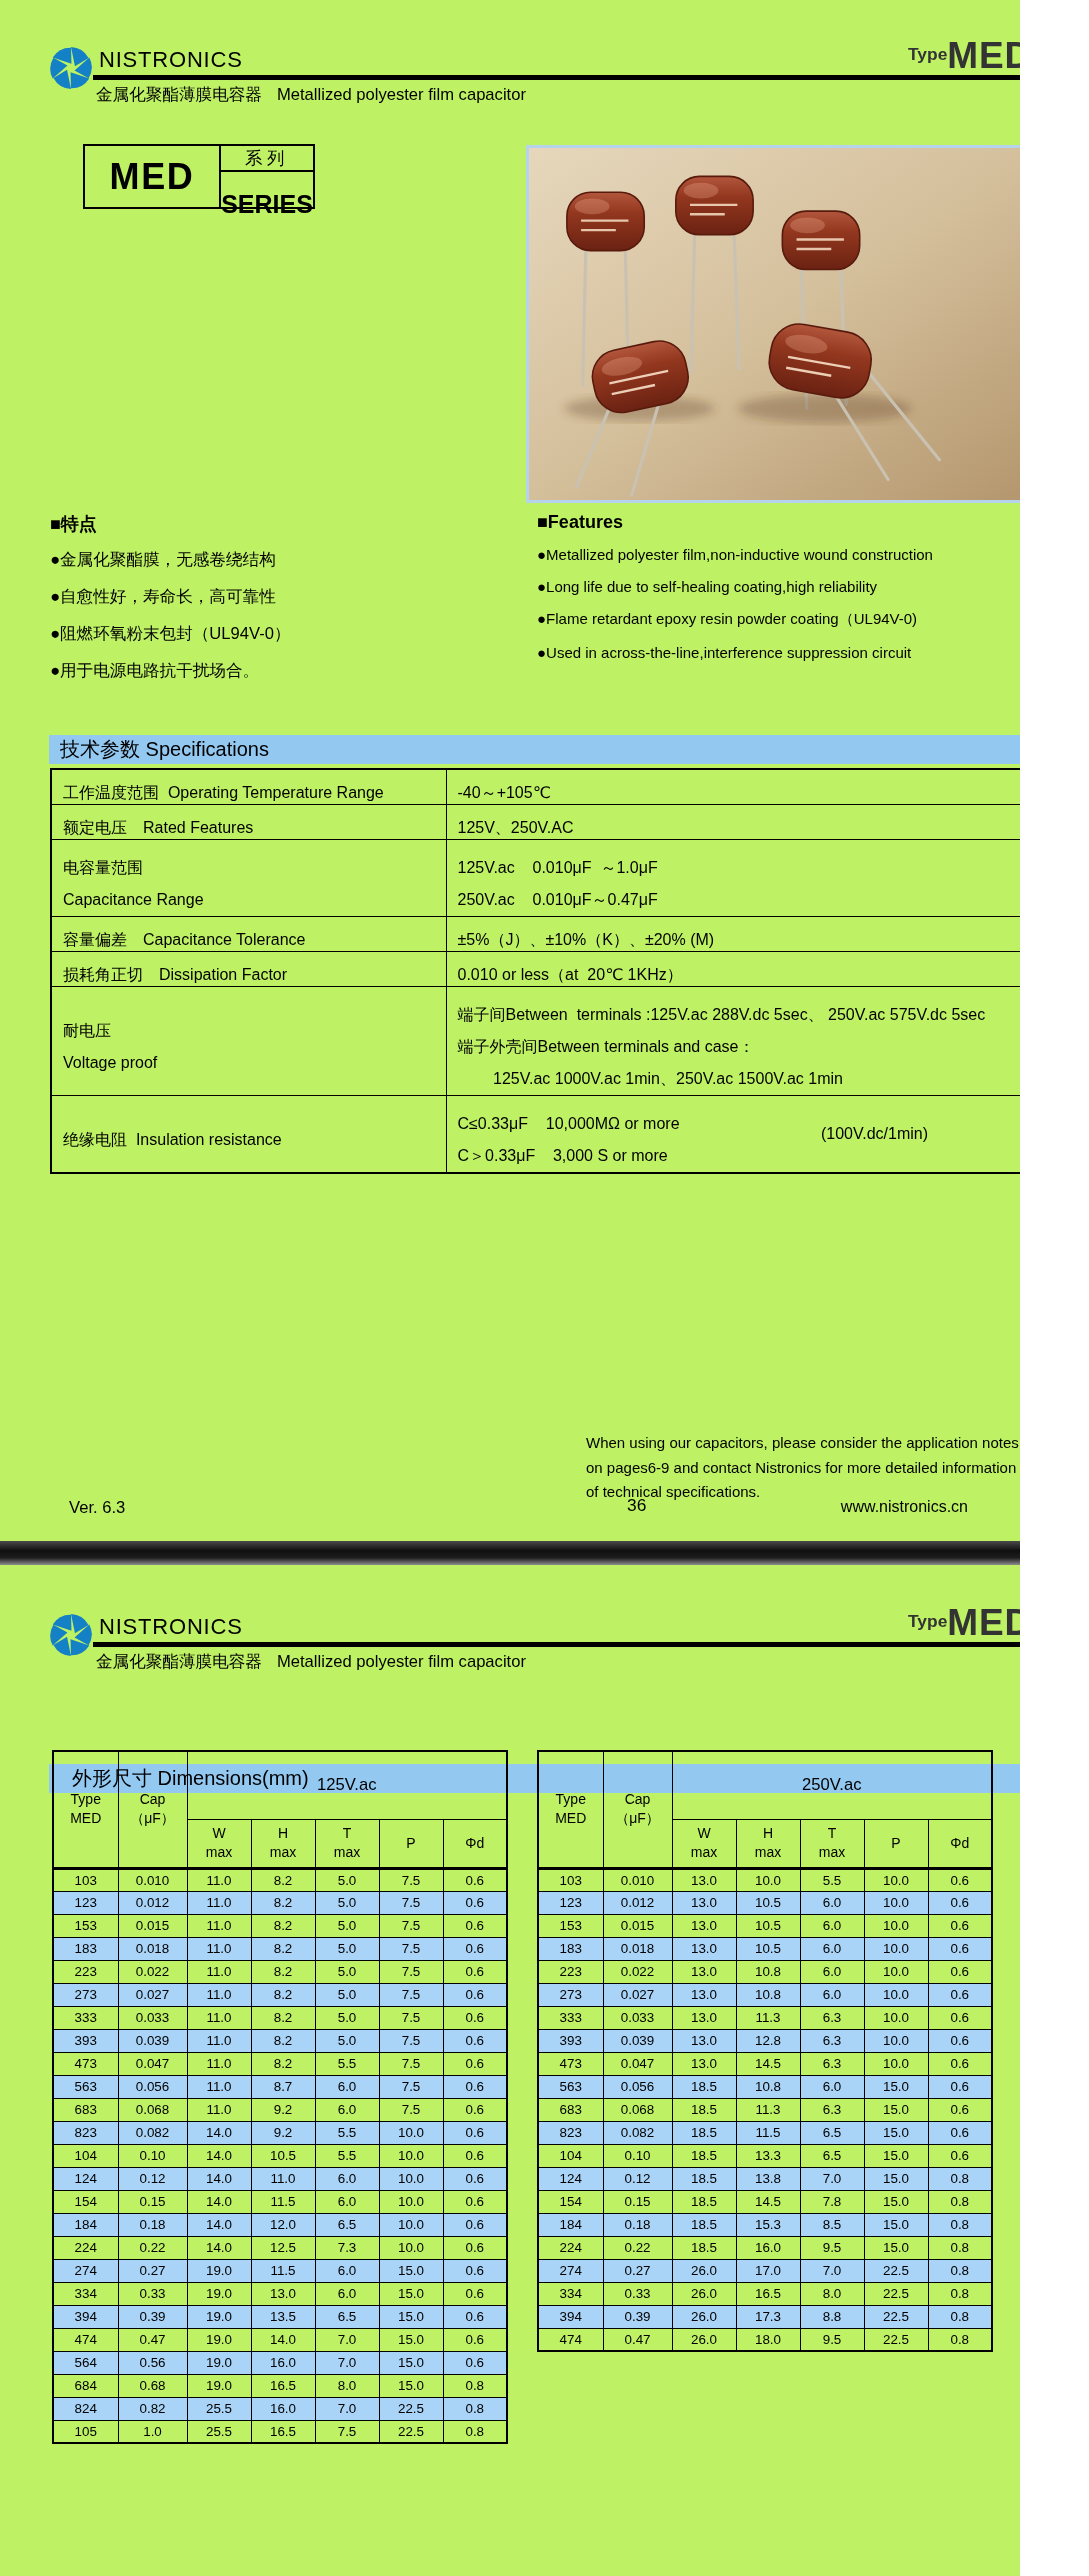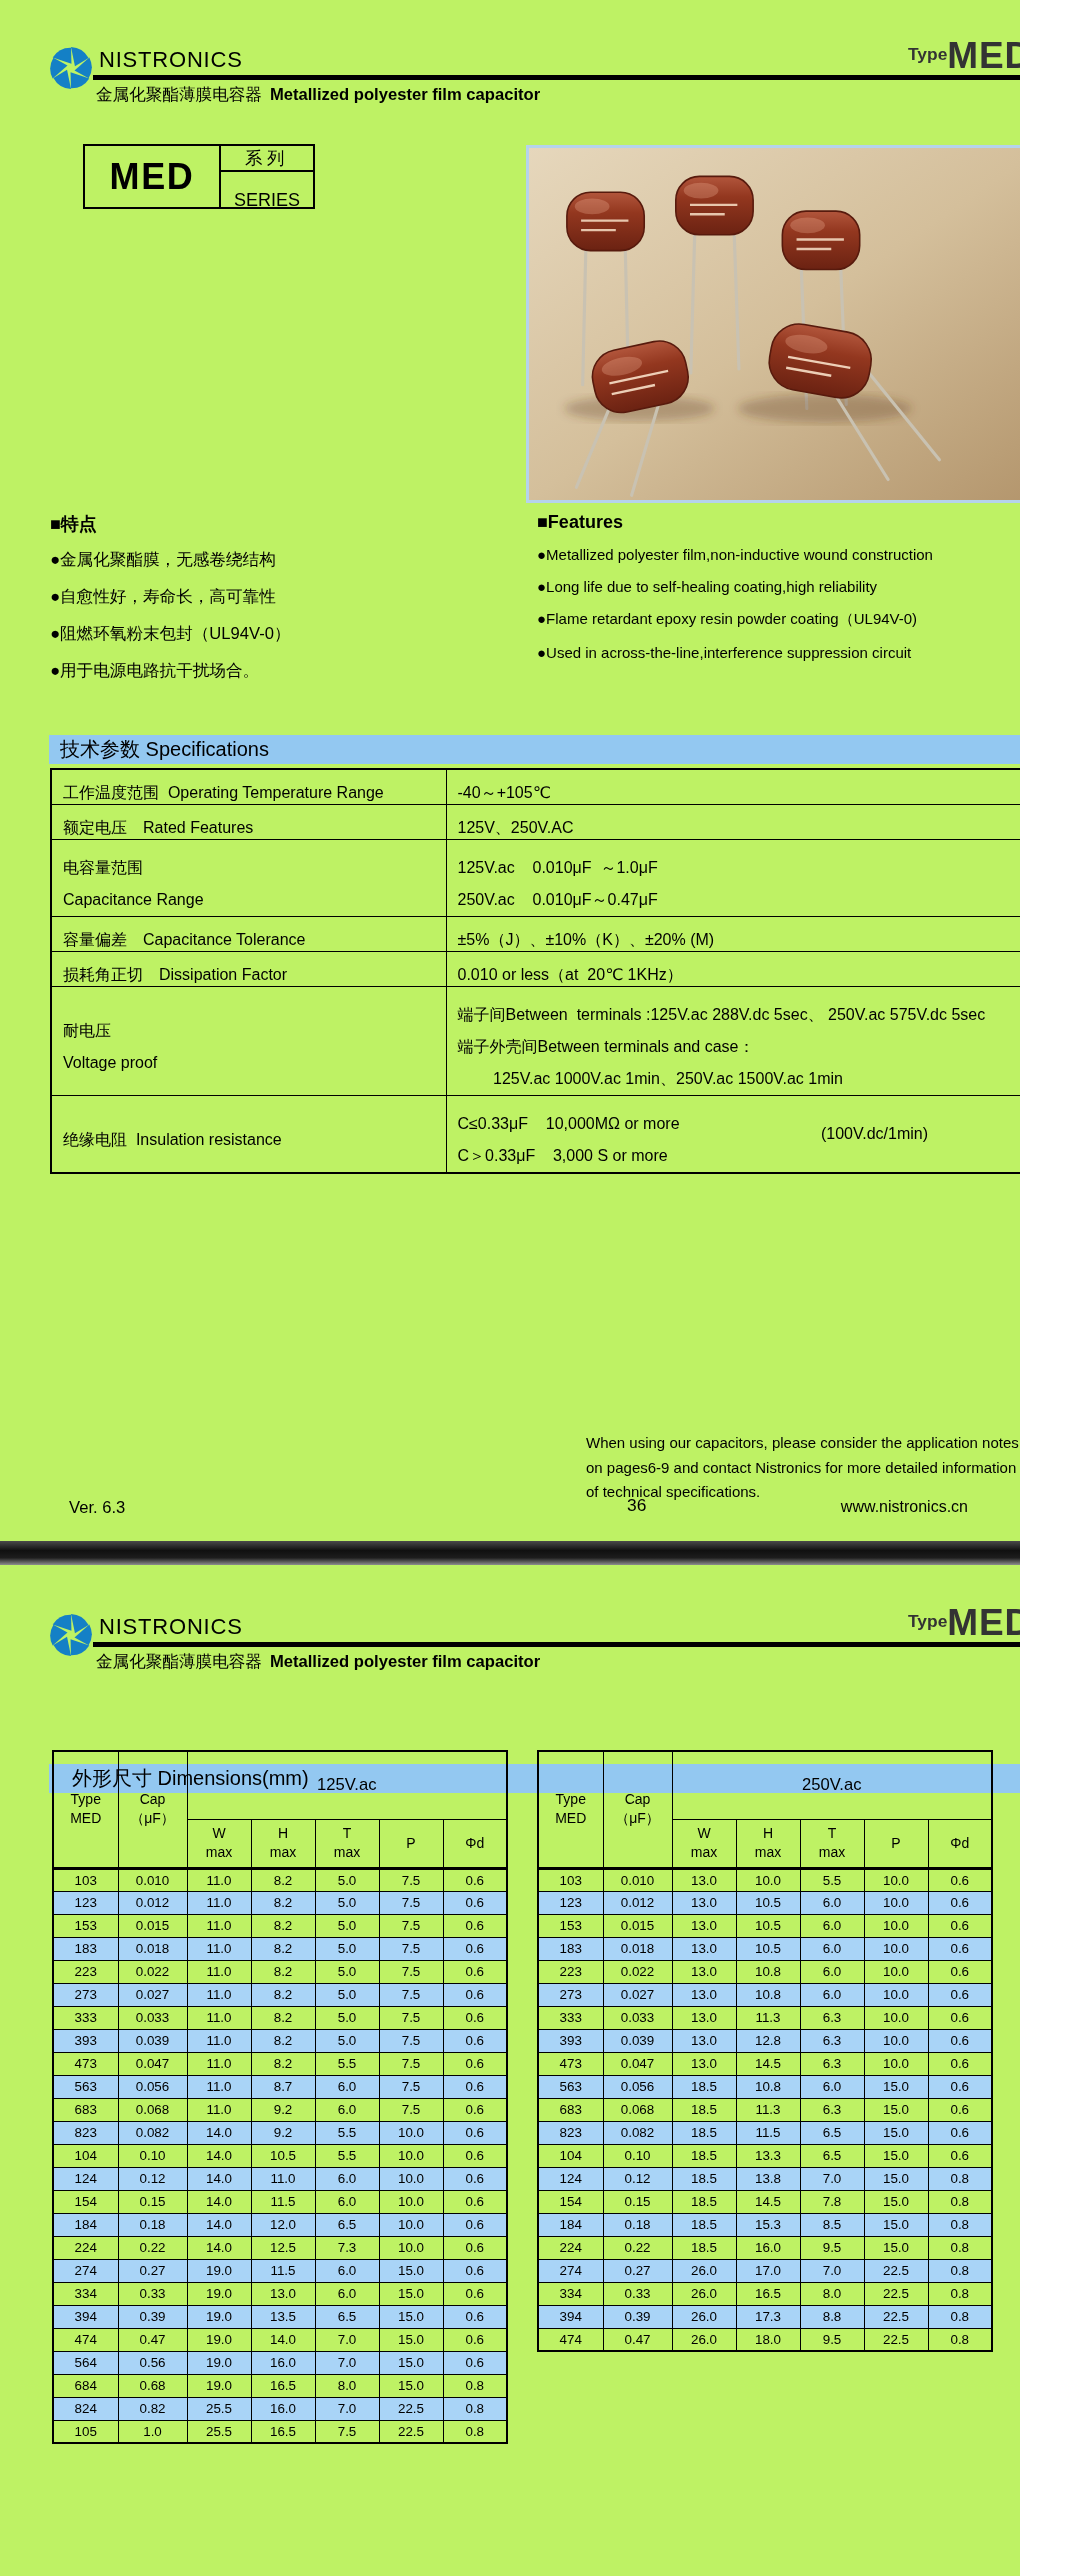--- a/index.html
+++ b/index.html
@@ -5,34 +5,34 @@
   html,body{margin:0;padding:0;background:#fff;}
   .page{position:relative;width:1020px;height:2576px;background:#bef264;color:#000;
         font-family:"Liberation Sans","DejaVu Sans",sans-serif;overflow:hidden;}
 
   
   .hdr{position:absolute;left:0;width:1089px;height:142px;}
   .hdr .logo{position:absolute;left:49px;top:46px;width:44px;height:44px;}
   .hdr .brand{position:absolute;left:99px;top:47px;font-size:22px;letter-spacing:0.8px;}
   .hdr .rule{position:absolute;left:93px;top:75px;width:945px;height:4.7px;background:#000;}
   .hdr .subtitle{position:absolute;left:96px;top:84px;font-size:16.6px;white-space:pre;}
-  .hdr .subtitle .en{margin-left:8px;font-weight:bold;}
+  .hdr .subtitle .en{margin-left:15px;}
   .hdr .typewrap{position:absolute;left:908px;top:38px;display:flex;align-items:flex-start;}
   .hdr .type-label{font-size:17.4px;font-weight:bold;margin-top:5.5px;color:#333;}
   .hdr .type-value{font-size:37px;font-weight:bold;line-height:0.95;color:#333;letter-spacing:0.8px;}
 
   
   .series{position:absolute;left:83px;top:144px;width:232px;height:65px;border:2.4px solid #000;
           display:flex;box-sizing:border-box;}
   .series .model{width:134px;border-right:2.4px solid #000;display:flex;align-items:center;
           justify-content:center;font-size:36px;font-weight:bold;letter-spacing:1.6px;}
   .series .rcol{flex:1;display:flex;flex-direction:column;}
   .series .zh{flex:1;border-bottom:2.4px solid #000;display:flex;align-items:center;justify-content:center;
           font-size:17.4px;letter-spacing:4.7px;}
-  .series .en{flex:1.05;display:flex;align-items:center;justify-content:center;font-size:18px;font-weight:normal;margin-top:18px;}
+  .series .en{flex:1.05;display:flex;align-items:center;justify-content:center;font-size:25px;font-weight:bold;margin-top:18px;}
 
   
   .photo{position:absolute;left:526px;top:145px;width:513px;height:352px;border:3.2px solid #b5d3ec;box-sizing:content-box;}
 
   
   .feat{position:absolute;top:512px;}
   .feat .fh{font-size:18px;font-weight:bold;margin:0 0 12.6px 0;}
   .feat ul{list-style:none;margin:0;padding:0;}
   .feat li{margin:0 0 15px 0;}
   .feat-zh{left:50px;width:481px;font-size:16.6px;}

